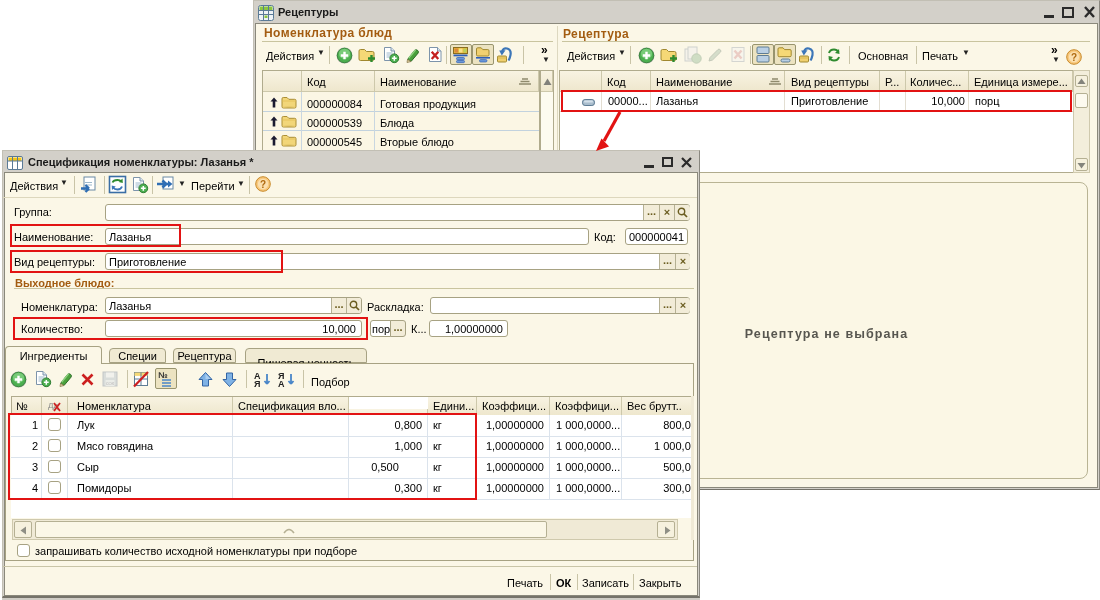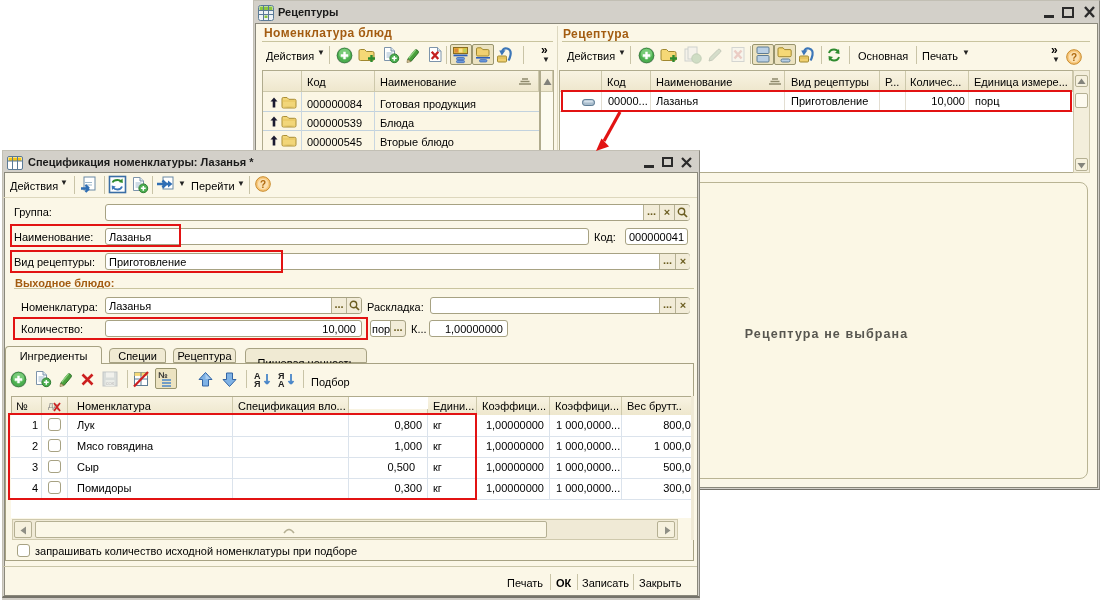--- a/index.html
+++ b/index.html
@@ -274,21 +274,21 @@
   <div class="abs" style="left:37px;top:3px;width:13px;height:13px;background:#fff;border:1px solid #a7a283;border-radius:3px"></div>
   <div class="abs" style="left:37px;top:24px;width:13px;height:13px;background:#fff;border:1px solid #a7a283;border-radius:3px"></div>
   <div class="abs" style="left:37px;top:45px;width:13px;height:13px;background:#fff;border:1px solid #a7a283;border-radius:3px"></div>
   <div class="abs" style="left:37px;top:66px;width:13px;height:13px;background:#fff;border:1px solid #a7a283;border-radius:3px"></div>
   <div class="abs lbl" style="left:66px;top:4px">Лук</div>
   <div class="abs lbl" style="left:66px;top:25px">Мясо говядина</div>
   <div class="abs lbl" style="left:66px;top:46px">Сыр</div>
   <div class="abs lbl" style="left:66px;top:67px">Помидоры</div>
   <div class="abs lbl" style="left:337px;top:4px;width:74px;text-align:right">0,800</div>
   <div class="abs lbl" style="left:337px;top:25px;width:74px;text-align:right">1,000</div>
-  <div class="abs lbl" style="left:330px;top:46px;width:74px;text-align:right">0,500</div>
+  <div class="abs lbl" style="left:337px;top:46px;width:74px;text-align:center">0,500</div>
   <div class="abs lbl" style="left:337px;top:67px;width:74px;text-align:right">0,300</div>
   <div class="abs lbl" style="left:422px;top:4px">кг</div>
   <div class="abs lbl" style="left:422px;top:25px">кг</div>
   <div class="abs lbl" style="left:422px;top:46px">кг</div>
   <div class="abs lbl" style="left:422px;top:67px">кг</div>
   <div class="abs lbl" style="left:465px;top:4px;width:68px;text-align:right">1,00000000</div>
   <div class="abs lbl" style="left:465px;top:25px;width:68px;text-align:right">1,00000000</div>
   <div class="abs lbl" style="left:465px;top:46px;width:68px;text-align:right">1,00000000</div>
   <div class="abs lbl" style="left:465px;top:67px;width:68px;text-align:right">1,00000000</div>
   <div class="abs lbl" style="left:545px;top:4px">1 000,0000...</div>

